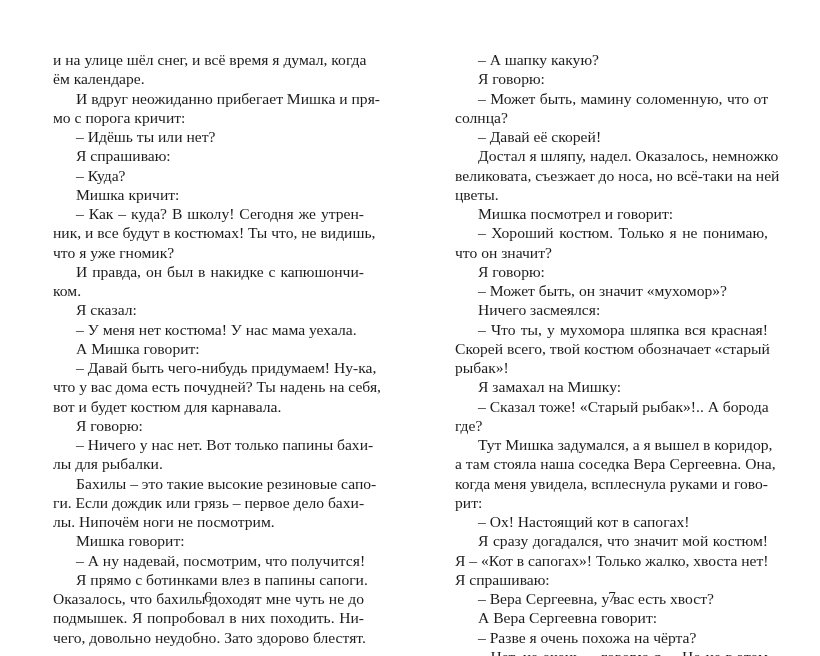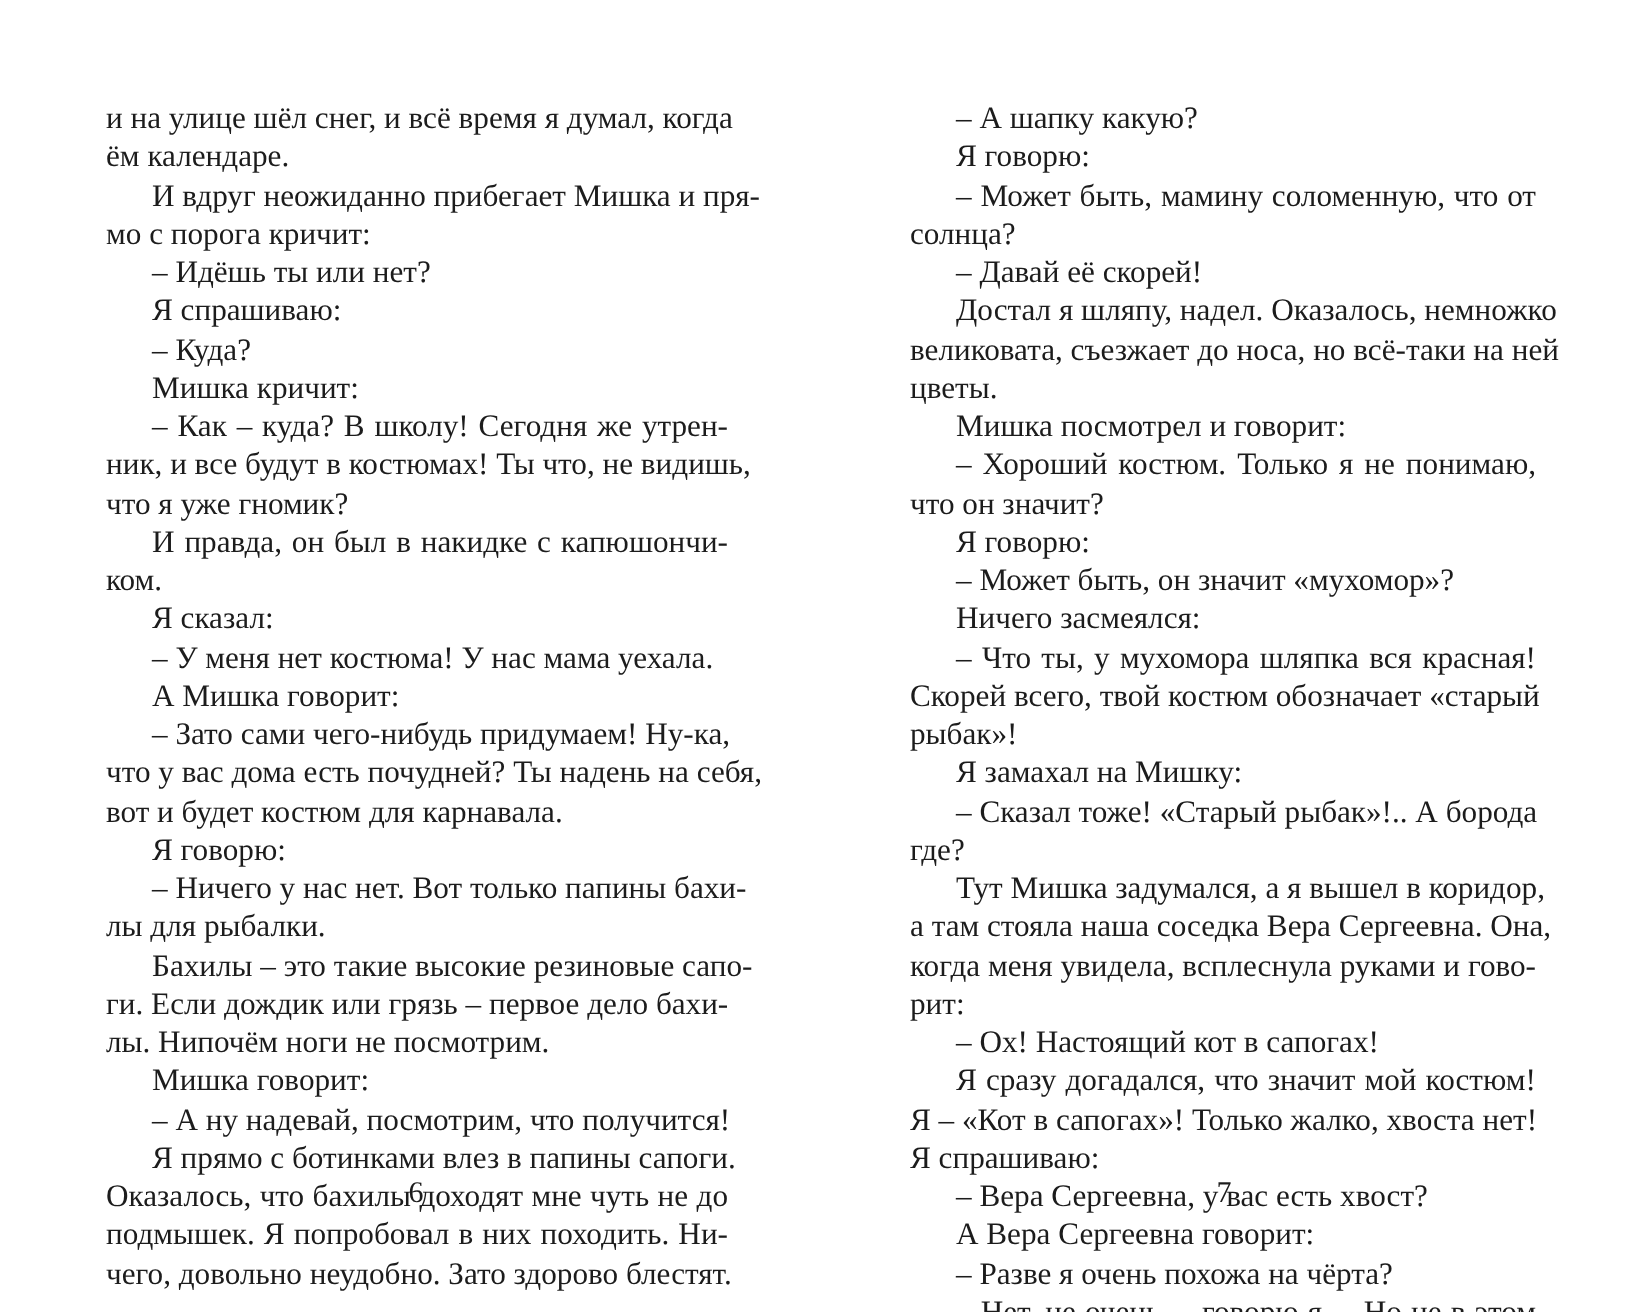--- a/index.html
+++ b/index.html
@@ -50,21 +50,21 @@
         <span class="line ind last">– Куда?</span>
         <span class="line ind last">Мишка кричит:</span>
         <span class="line ind">– Как – куда? В школу! Сегодня же утрен-</span>
         <span class="line">ник, и все будут в костюмах! Ты что, не видишь,</span>
         <span class="line last">что я уже гномик?</span>
         <span class="line ind">И правда, он был в накидке с капюшончи-</span>
         <span class="line last">ком.</span>
         <span class="line ind last">Я сказал:</span>
         <span class="line ind last">– У меня нет костюма! У нас мама уехала.</span>
         <span class="line ind last">А Мишка говорит:</span>
-        <span class="line ind">– Зато сами чего-нибудь придумаем! Ну-ка,</span>
+        <span class="line ind">– Давай быть чего-нибудь придумаем! Ну-ка,</span>
         <span class="line">что у вас дома есть почудней? Ты надень на себя,</span>
         <span class="line last">вот и будет костюм для карнавала.</span>
         <span class="line ind last">Я говорю:</span>
         <span class="line ind">– Ничего у нас нет. Вот только папины бахи-</span>
         <span class="line last">лы для рыбалки.</span>
         <span class="line ind">Бахилы – это такие высокие резиновые сапо-</span>
         <span class="line">ги. Если дождик или грязь – первое дело бахи-</span>
         <span class="line last">лы. Нипочём ноги не посмотрим.</span>
         <span class="line ind last">Мишка говорит:</span>
         <span class="line ind last">– А ну надевай, посмотрим, что получится!</span>

